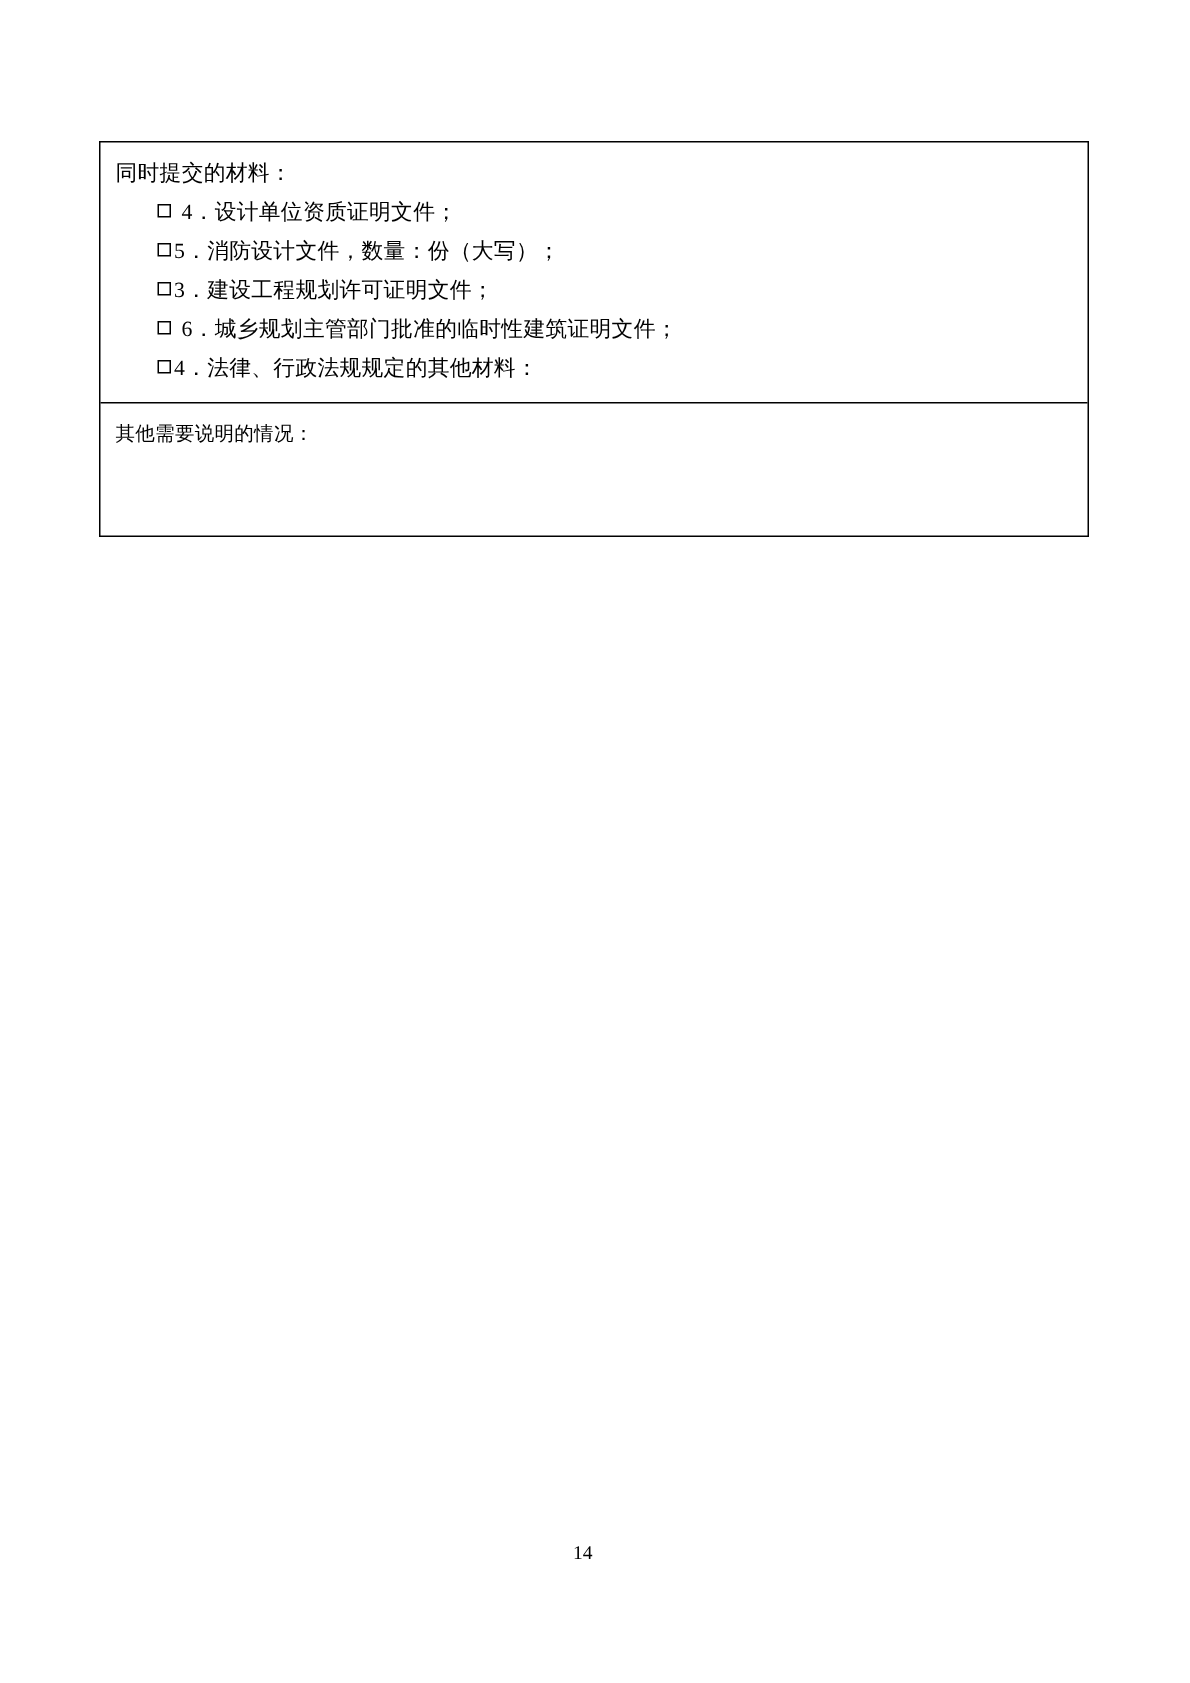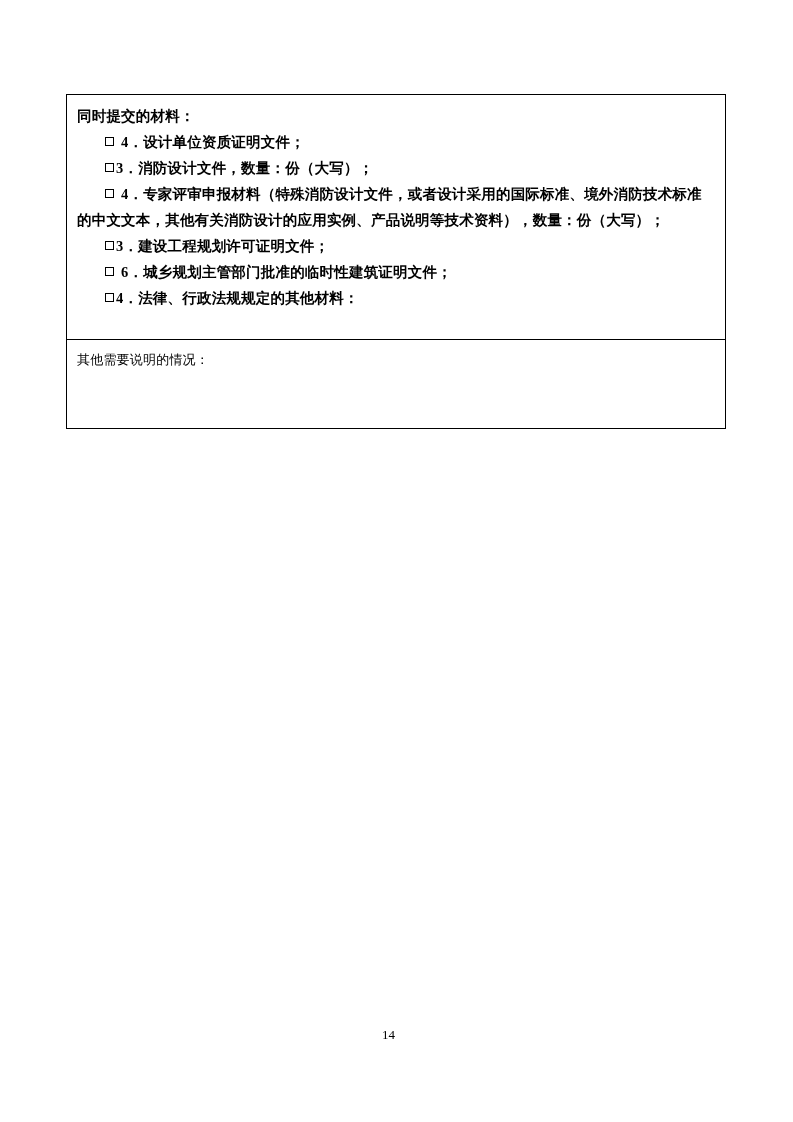--- a/index.html
+++ b/index.html
@@ -29,22 +29,21 @@
     width: 660px;
     border: 1.2px solid #000;
     box-sizing: border-box;
   }
   .section {
     box-sizing: border-box;
     padding: 8px 10px 10px 10px;
   }
   .section-materials {
     border-bottom: 1.2px solid #000;
-    padding-bottom: 28px;
-    font-weight: bold;
+    padding-bottom: 9px;
   }
   .section-notes {
     min-height: 78px;
   }
   .sec-title {
     font-size: 14.5px;
     line-height: 26px;
     letter-spacing: 0.2px;
   }
   .item {
@@ -93,23 +92,22 @@
 <div class="page">
 
   <div class="form-table">
 
     <div class="section section-materials">
       <div class="sec-title">同时提交的材料：</div>
 
 
       <div class="item"><span class="cbox"></span><span class="sp"></span><span>4．设计单位资质证明文件；</span></div>
 
-      <div class="item"><span class="cbox"></span><span>3．消防设计文件，数量：份（大写）；</span></div>
+      <div class="item"><span class="cbox"></span><span>5．消防设计文件，数量：份（大写）；</span></div>
 
-      <div class="item wrap"><span class="cbox"></span><span class="sp"></span><span>4．专家评审申报材料（特殊消防设计文件，或者设计采用的国际标准、境外消防技术标准的中文文本，其他有关消防设计的应用实例、产品说明等技术资料），数量：份（大写）；</span></div>
 
       <div class="item"><span class="cbox"></span><span>3．建设工程规划许可证明文件；</span></div>
 
       <div class="item"><span class="cbox"></span><span class="sp"></span><span>6．城乡规划主管部门批准的临时性建筑证明文件；</span></div>
 
       <div class="item"><span class="cbox"></span><span>4．法律、行政法规规定的其他材料：</span></div>
     </div>
 
     <div class="section section-notes">
       <div class="notes-title">其他需要说明的情况：</div>

